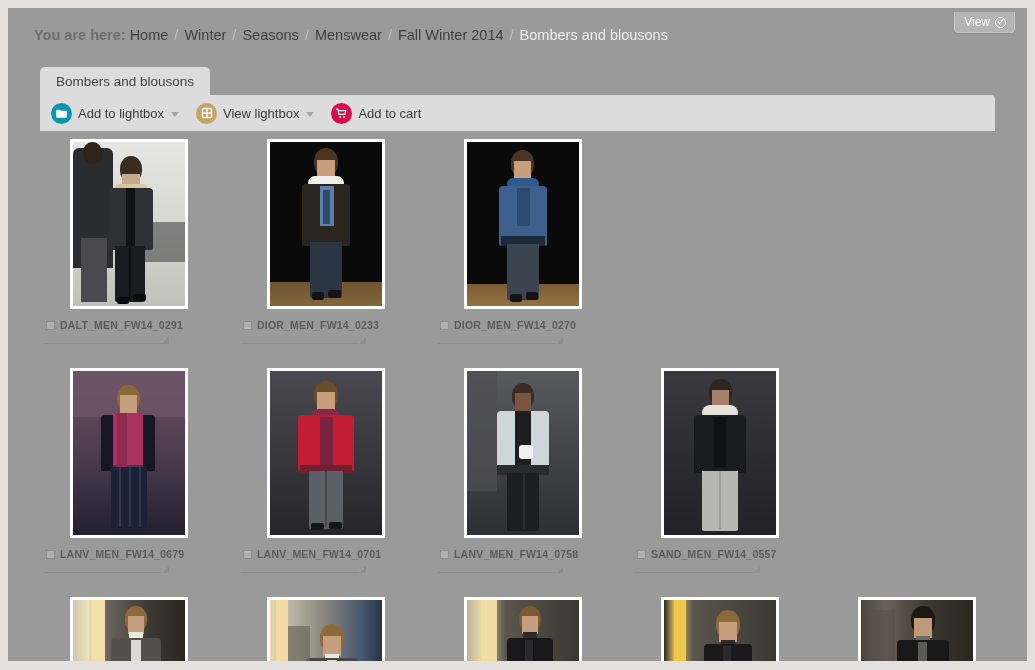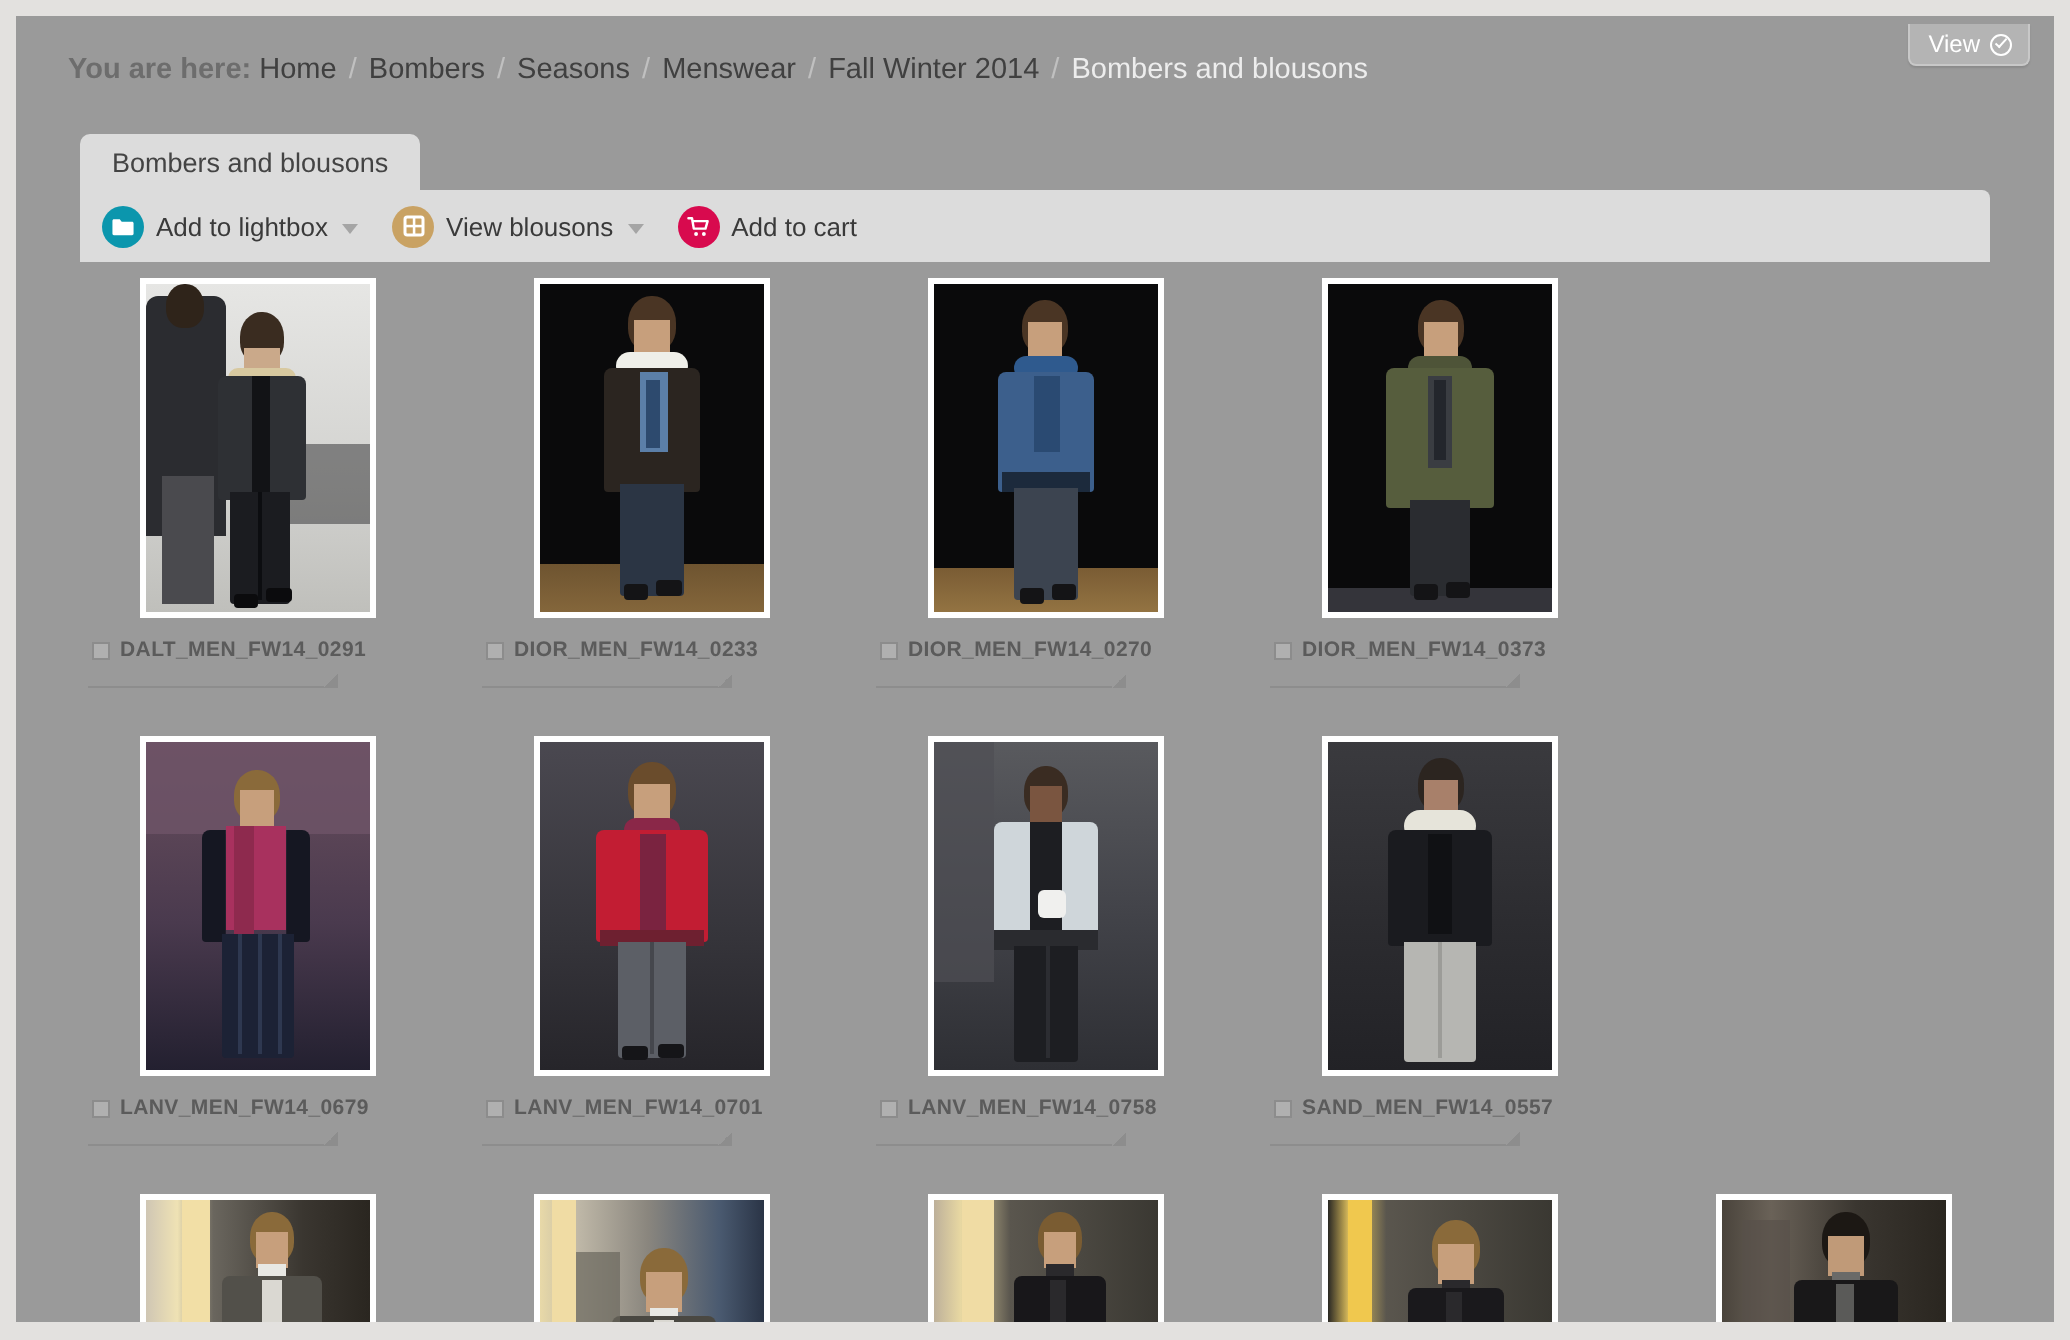--- a/index.html
+++ b/index.html
@@ -264,21 +264,21 @@
 
     <div id="menu-button">
       <span class="menu-label">View</span>
       <span class="target-icon"></span>
     </div>
 
     <div id="breadcrumb">
       <span class="crumb-prefix">You are here:</span>
       <span class="crumb">Home</span>
       <span class="crumb-sep">/</span>
-      <span class="crumb">Bombers</span>
+      <span class="crumb">Winter</span>
       <span class="crumb-sep">/</span>
       <span class="crumb">Seasons</span>
       <span class="crumb-sep">/</span>
       <span class="crumb">Menswear</span>
       <span class="crumb-sep">/</span>
       <span class="crumb">Fall Winter 2014</span>
       <span class="crumb-sep">/</span>
       <span class="crumb-current">Bombers and blousons</span>
     </div>
 
@@ -301,21 +301,21 @@
       </div>
 
       <div class="tool-item">
         <span class="tool-icon" style="background:#c9a263">
           <svg width="12" height="12" viewBox="0 0 16 16" aria-hidden="true">
             <rect x="2" y="2" width="12" height="12" rx="1.5" fill="none" stroke="#ffffff" stroke-width="2"></rect>
             <rect x="7.2" y="2" width="1.7" height="12" fill="#ffffff"></rect>
             <rect x="2" y="7.2" width="12" height="1.7" fill="#ffffff"></rect>
           </svg>
         </span>
-        <span>View blousons</span>
+        <span>View lightbox</span>
         <span class="caret"></span>
       </div>
 
       <div class="tool-item">
         <span class="tool-icon" style="background:#d80a4e">
           <svg width="13" height="13" viewBox="0 0 16 16" aria-hidden="true">
             <path d="M1.5 2.6h2.2l1.1 6.4h7.2l1.3-4.6H4.4" fill="none" stroke="#ffffff" stroke-width="1.5" stroke-linejoin="round" stroke-linecap="round"></path>
             <circle cx="6.2" cy="12.3" r="1.2" fill="#ffffff"></circle>
             <circle cx="11" cy="12.3" r="1.2" fill="#ffffff"></circle>
           </svg>
@@ -401,44 +401,20 @@
             </div>
           </div>
           <div class="tile-caption">
             <span class="tile-checkbox"></span>
             <span class="tile-name">DIOR_MEN_FW14_0270</span>
           </div>
           <div class="tile-rule"></div>
         </div>
 
 
-        <div class="tile">
-          <div class="thumb-wrap">
-            <div class="thumb">
-              <div class="thumb-inner">
-                <div class="ph ph-bg" style="background:#0a0a0b"></div>
-                <div class="ph" style="left:0;top:152px;width:112px;height:18px;background:#34343a"></div>
-                <div class="ph figure-head" style="left:45px;top:8px;width:23px;height:27px;background:#4a3524;"></div>
-                <div class="ph" style="left:48px;top:19px;width:17px;height:19px;background:#c79f7c;"></div>
-                <div class="ph" style="left:40px;top:36px;width:32px;height:12px;background:#4e5438;border-radius:10px;"></div>
-                <div class="ph figure-body" style="left:29px;top:42px;width:54px;height:70px;background:#565d3d;"></div>
-                <div class="ph" style="left:50px;top:46px;width:12px;height:46px;background:#3a3d42;"></div>
-                <div class="ph" style="left:53px;top:48px;width:6px;height:40px;background:#23262c;"></div>
-                <div class="ph figure-legs" style="left:41px;top:108px;width:30px;height:48px;background:#2a2c30;"></div>
-                <div class="ph" style="left:43px;top:150px;width:12px;height:8px;background:#141416;border-radius:2px;"></div>
-                <div class="ph" style="left:59px;top:149px;width:12px;height:8px;background:#141416;border-radius:2px;"></div>
-              </div>
-            </div>
-          </div>
-          <div class="tile-caption">
-            <span class="tile-checkbox"></span>
-            <span class="tile-name">DIOR_MEN_FW14_0373</span>
-          </div>
-          <div class="tile-rule"></div>
-        </div>
 
       </div>
 
       <div class="grid-row">
 
 
         <div class="tile">
           <div class="thumb-wrap">
             <div class="thumb">
               <div class="thumb-inner">

